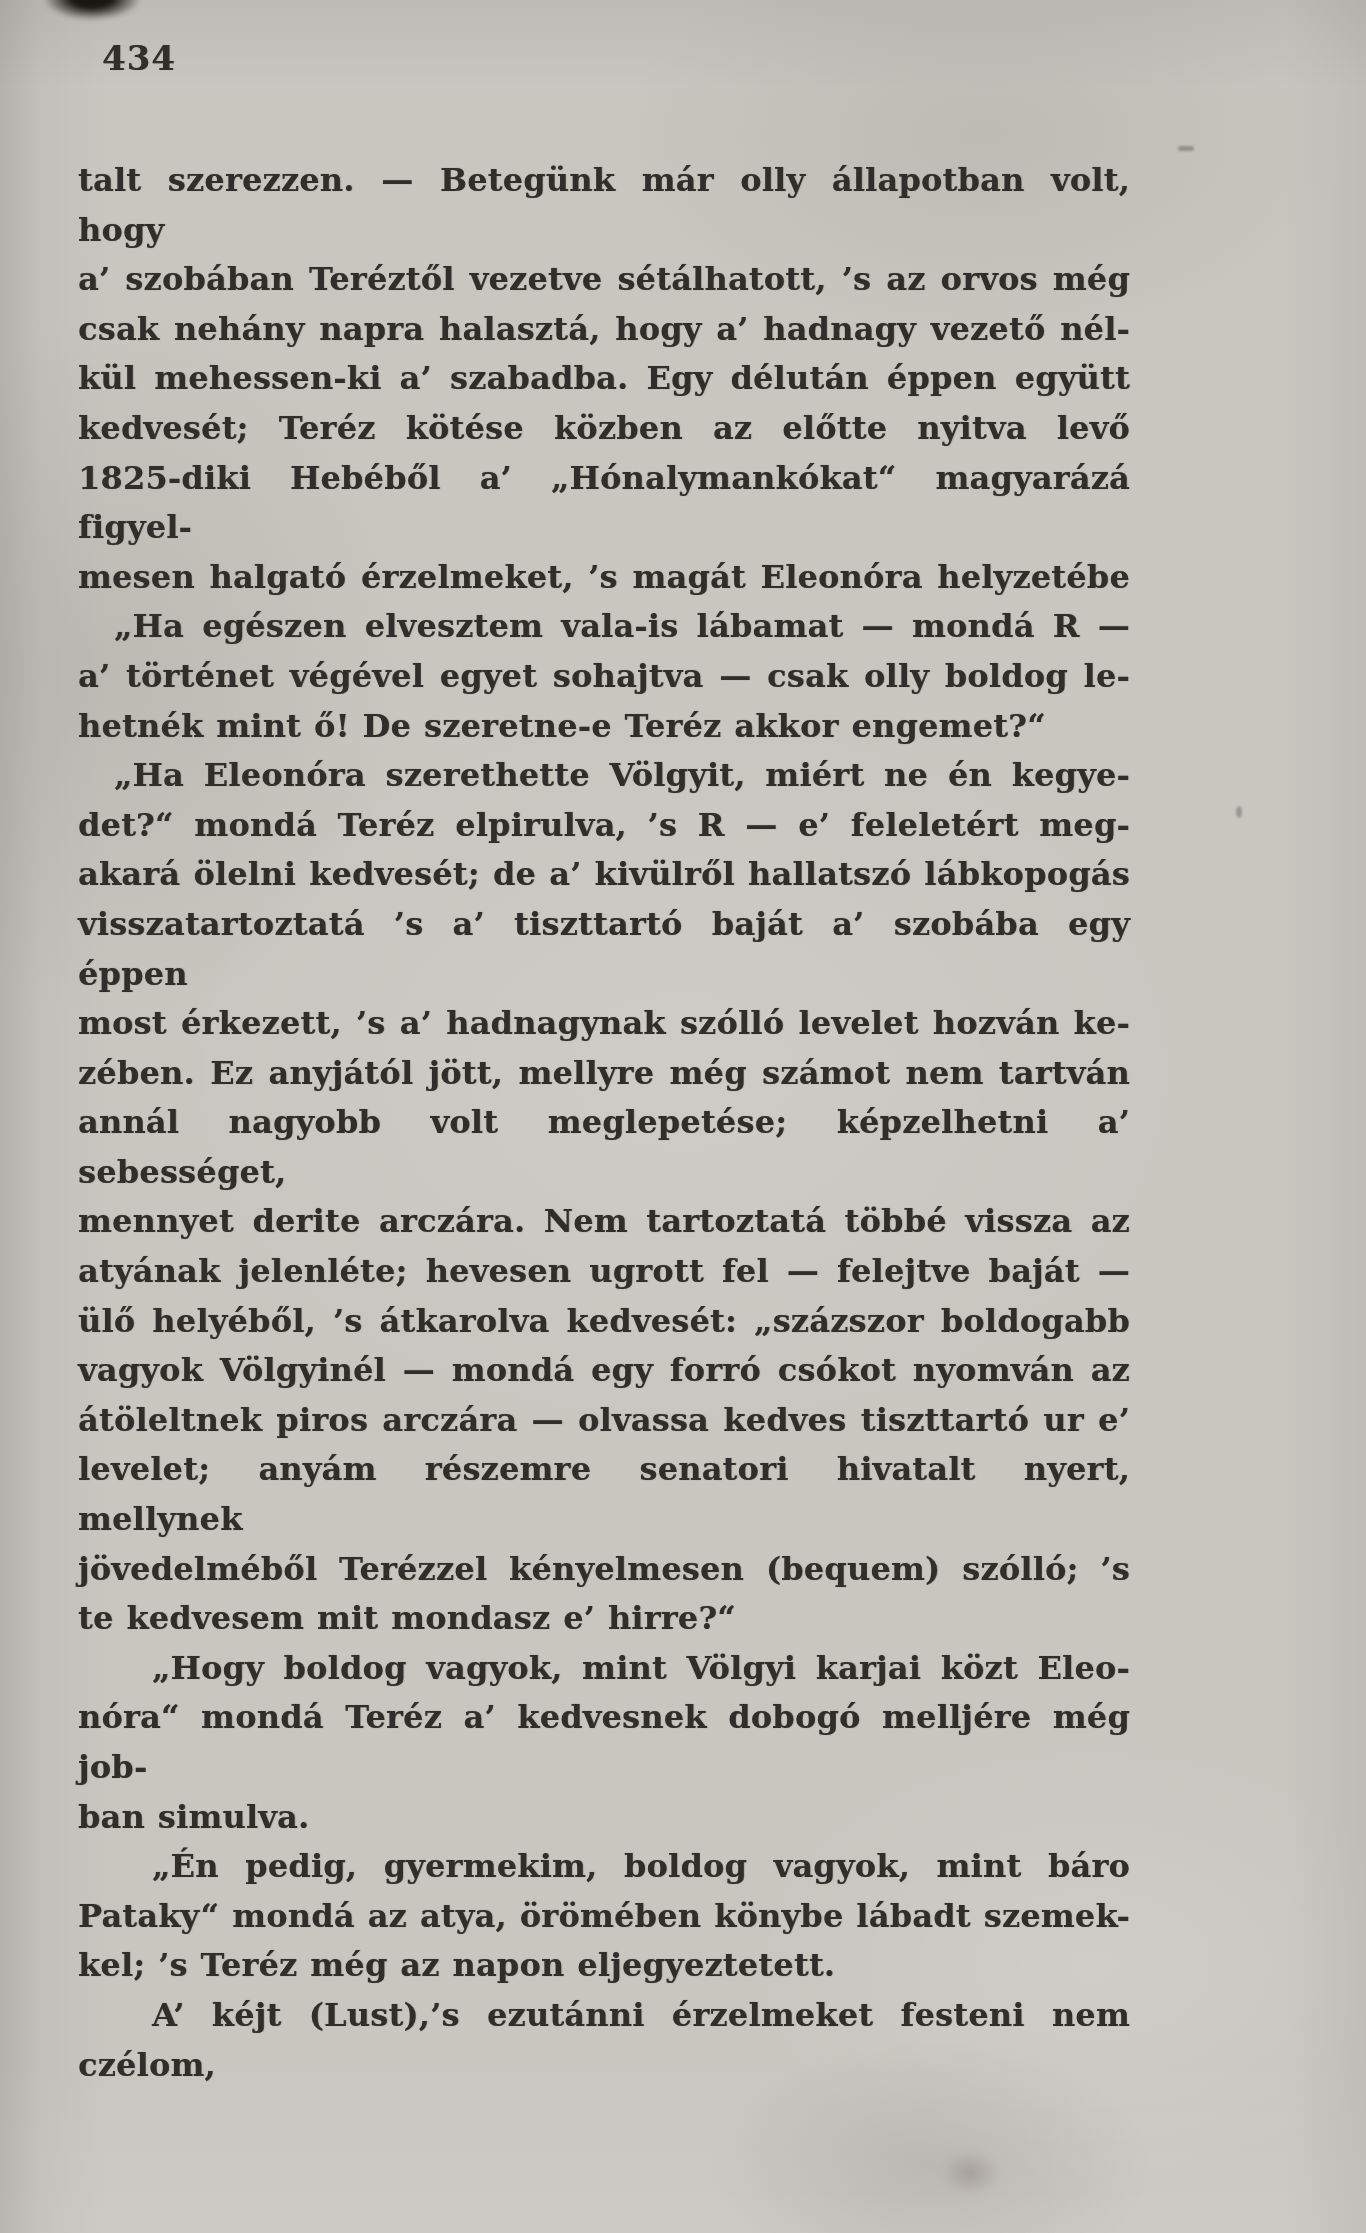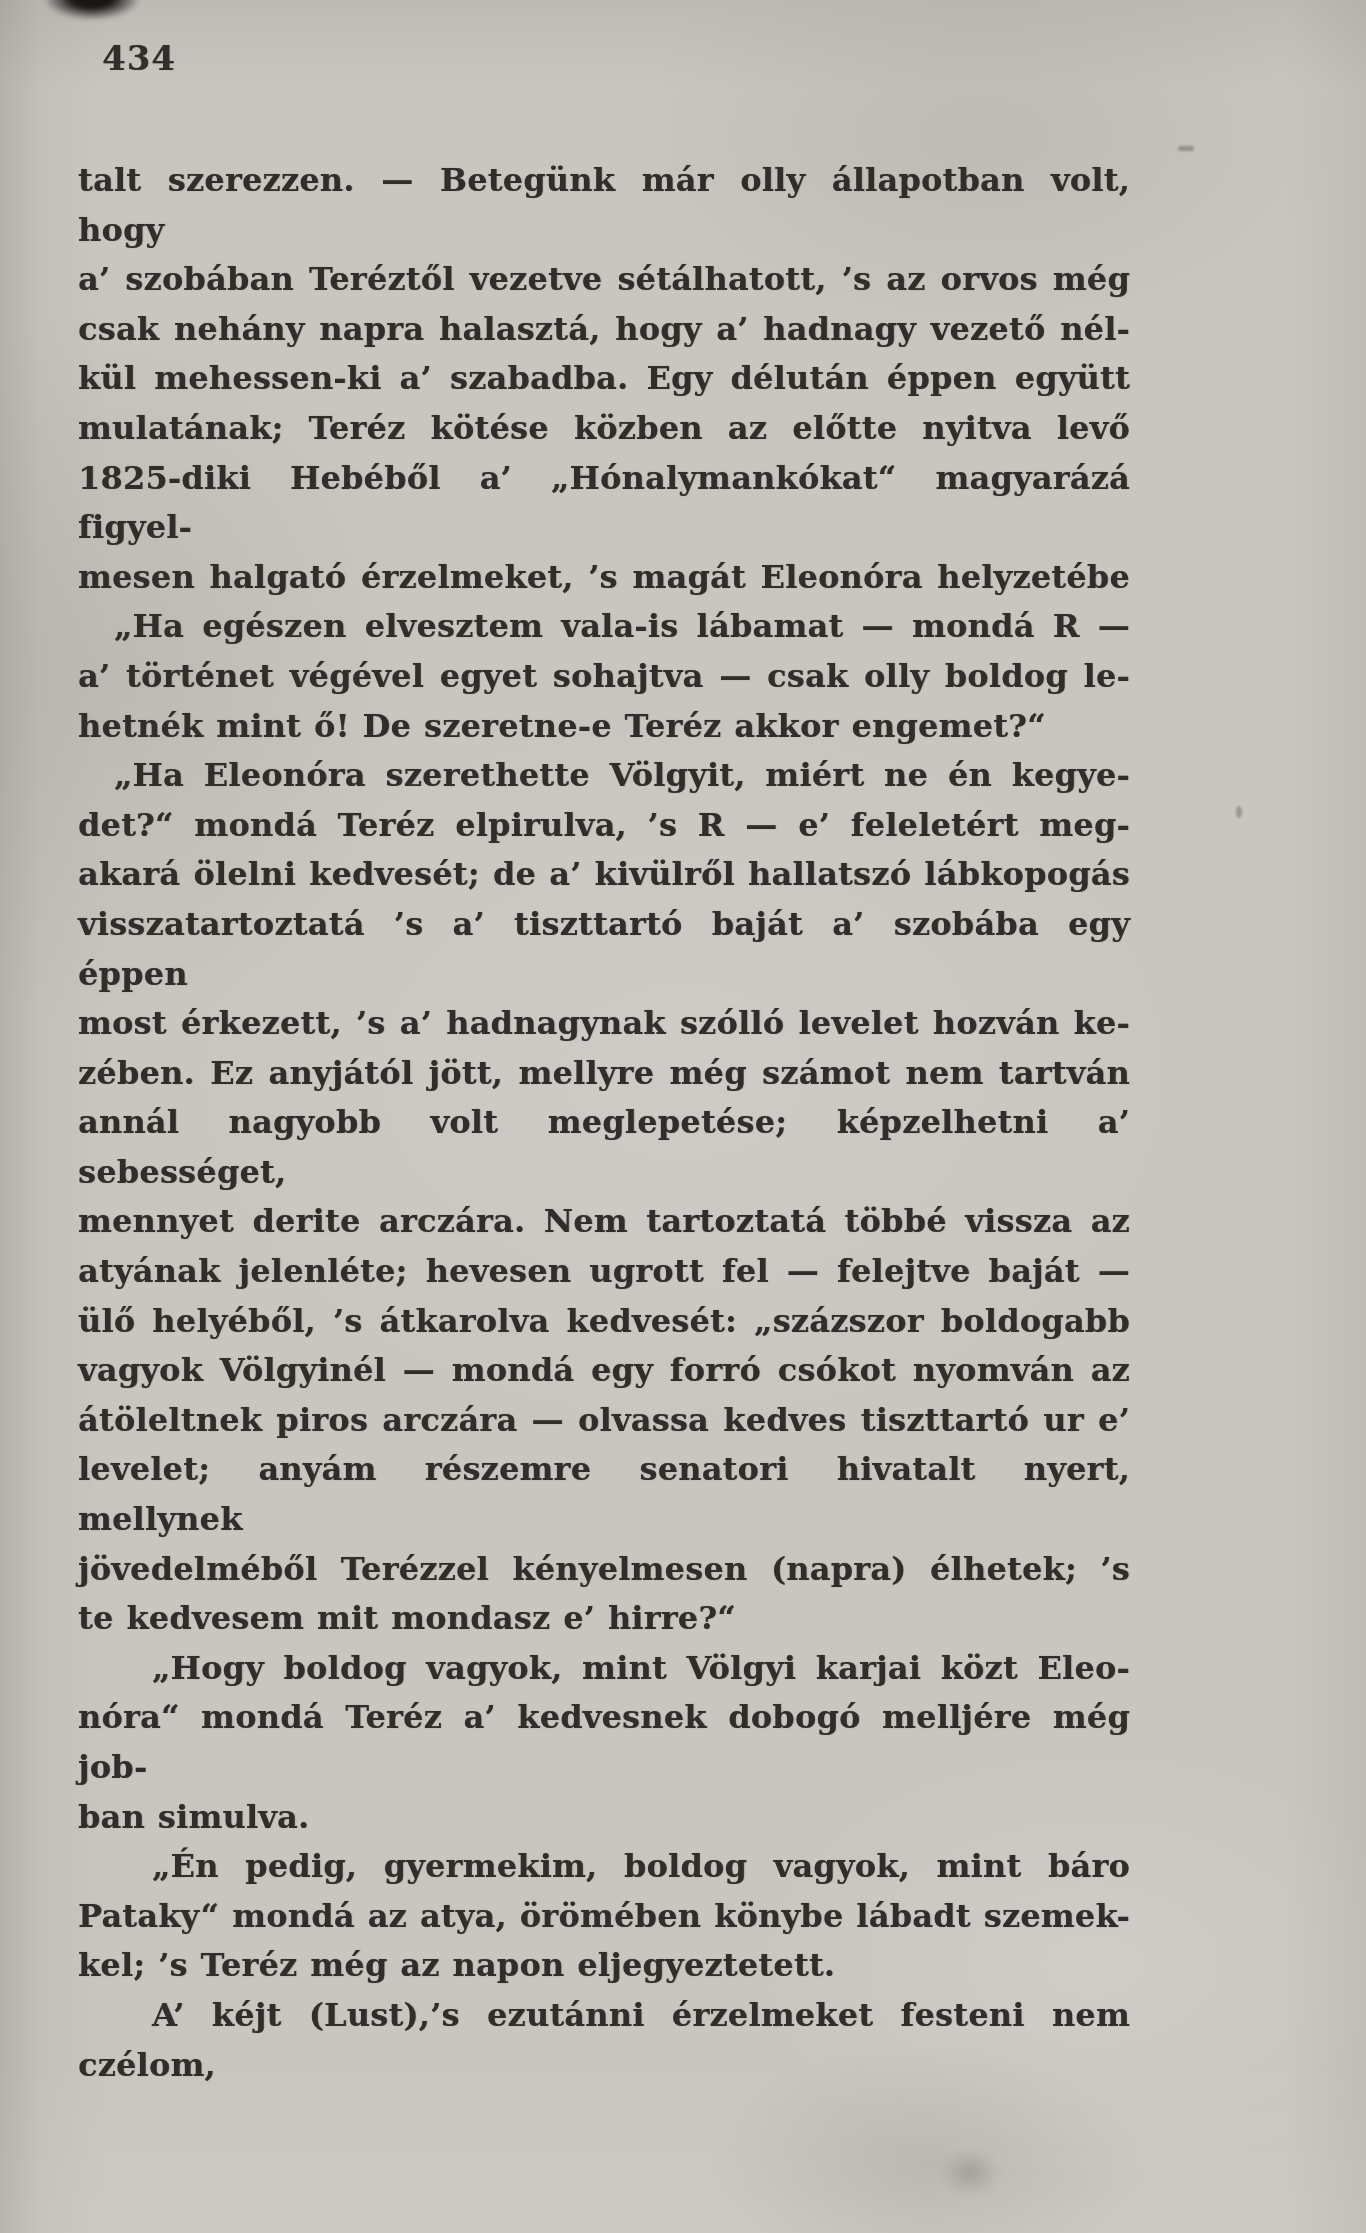--- a/index.html
+++ b/index.html
@@ -112,40 +112,40 @@
   <div class="speck-2"></div>
   <div class="speck-3"></div>
 
   <div class="page-number">434</div>
 
   <div class="text-block">
       <div class="line">talt szerezzen. — Betegünk már olly állapotban volt, hogy</div>
       <div class="line">a’ szobában Teréztől vezetve sétálhatott, ’s az orvos még</div>
       <div class="line">csak nehány napra halasztá, hogy a’ hadnagy vezető nél-</div>
       <div class="line">kül mehessen-ki a’ szabadba. Egy délután éppen együtt</div>
-      <div class="line">mulatának; Teréz kötése közben az előtte nyitva levő</div>
+      <div class="line">kedvesét; Teréz kötése közben az előtte nyitva levő</div>
       <div class="line">1825-diki Hebéből a’ „Hónalymankókat“ magyarázá figyel-</div>
       <div class="line">mesen halgató érzelmeket, ’s magát Eleonóra helyzetébe</div>
       <div class="line indent-1">„Ha egészen elvesztem vala-is lábamat — mondá R —</div>
       <div class="line">a’ történet végével egyet sohajtva — csak olly boldog le-</div>
       <div class="line end">hetnék mint ő! De szeretne-e Teréz akkor engemet?“</div>
       <div class="line indent-1">„Ha Eleonóra szerethette Völgyit, miért ne én kegye-</div>
       <div class="line">det?“ mondá Teréz elpirulva, ’s R — e’ feleletért meg-</div>
       <div class="line">akará ölelni kedvesét; de a’ kivülről hallatszó lábkopogás</div>
       <div class="line">visszatartoztatá ’s a’ tiszttartó baját a’ szobába egy éppen</div>
       <div class="line">most érkezett, ’s a’ hadnagynak szólló levelet hozván ke-</div>
       <div class="line">zében. Ez anyjától jött, mellyre még számot nem tartván</div>
       <div class="line">annál nagyobb volt meglepetése; képzelhetni a’ sebességet,</div>
       <div class="line">mennyet derite arczára. Nem tartoztatá többé vissza az</div>
       <div class="line">atyának jelenléte; hevesen ugrott fel — felejtve baját —</div>
       <div class="line">ülő helyéből, ’s átkarolva kedvesét: „százszor boldogabb</div>
       <div class="line">vagyok Völgyinél — mondá egy forró csókot nyomván az</div>
       <div class="line">átöleltnek piros arczára — olvassa kedves tiszttartó ur e’</div>
       <div class="line">levelet; anyám részemre senatori hivatalt nyert, mellynek</div>
-      <div class="line">jövedelméből Terézzel kényelmesen (napra) élhetek; ’s</div>
+      <div class="line">jövedelméből Terézzel kényelmesen (bequem) szólló; ’s</div>
       <div class="line end">te kedvesem mit mondasz e’ hirre?“</div>
       <div class="line indent-2">„Hogy boldog vagyok, mint Völgyi karjai közt Eleo-</div>
       <div class="line">nóra“ mondá Teréz a’ kedvesnek dobogó melljére még job-</div>
       <div class="line end">ban simulva.</div>
       <div class="line indent-2">„Én pedig, gyermekim, boldog vagyok, mint báro</div>
       <div class="line">Pataky“ mondá az atya, örömében könybe lábadt szemek-</div>
       <div class="line end">kel; ’s Teréz még az napon eljegyeztetett.</div>
       <div class="line indent-2">A’ kéjt (Lust),’s ezutánni érzelmeket festeni nem czélom,</div>
     </div>
 </div>

